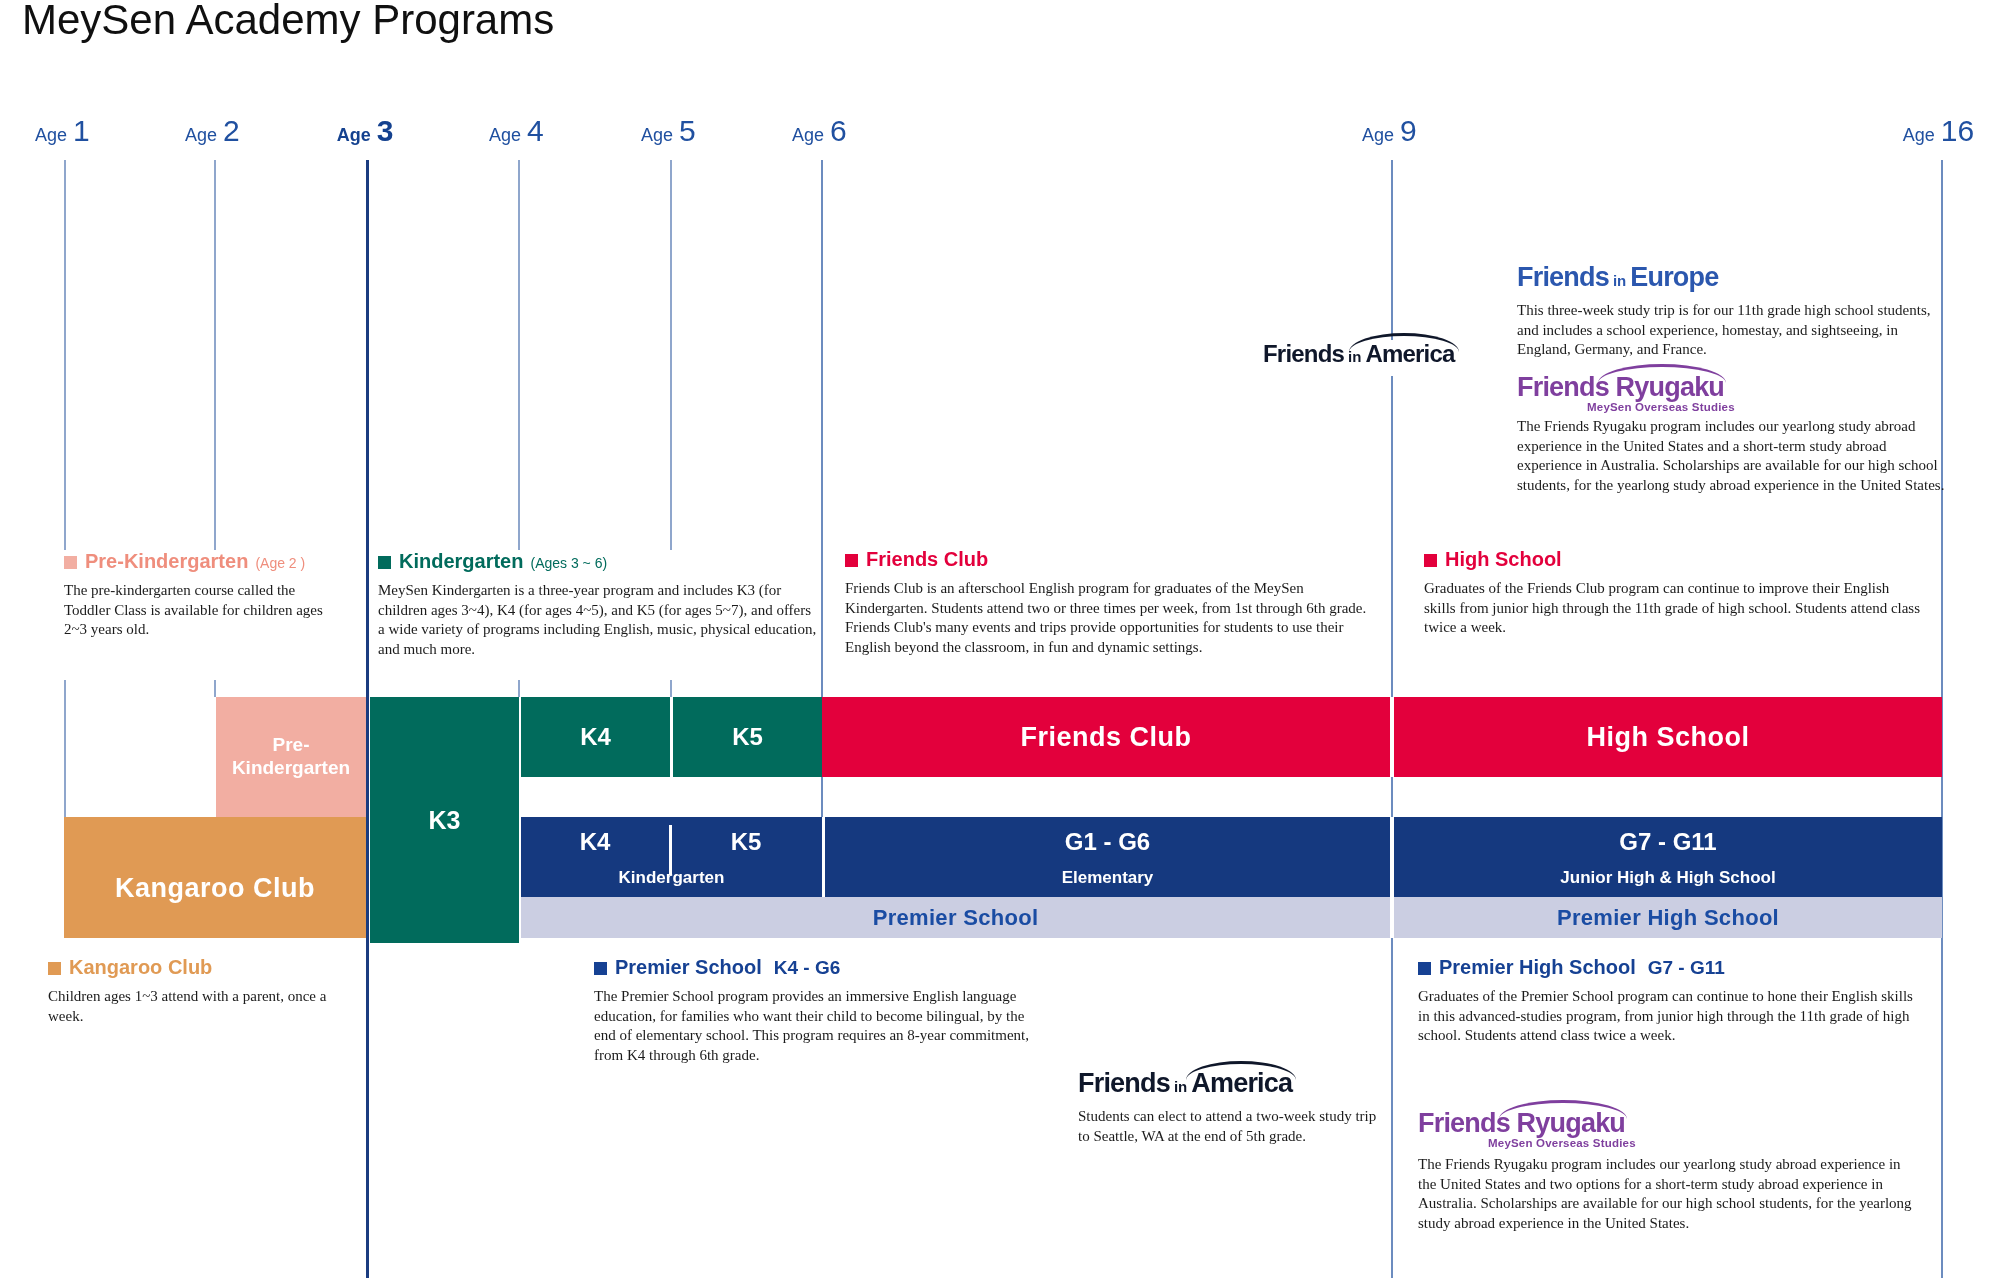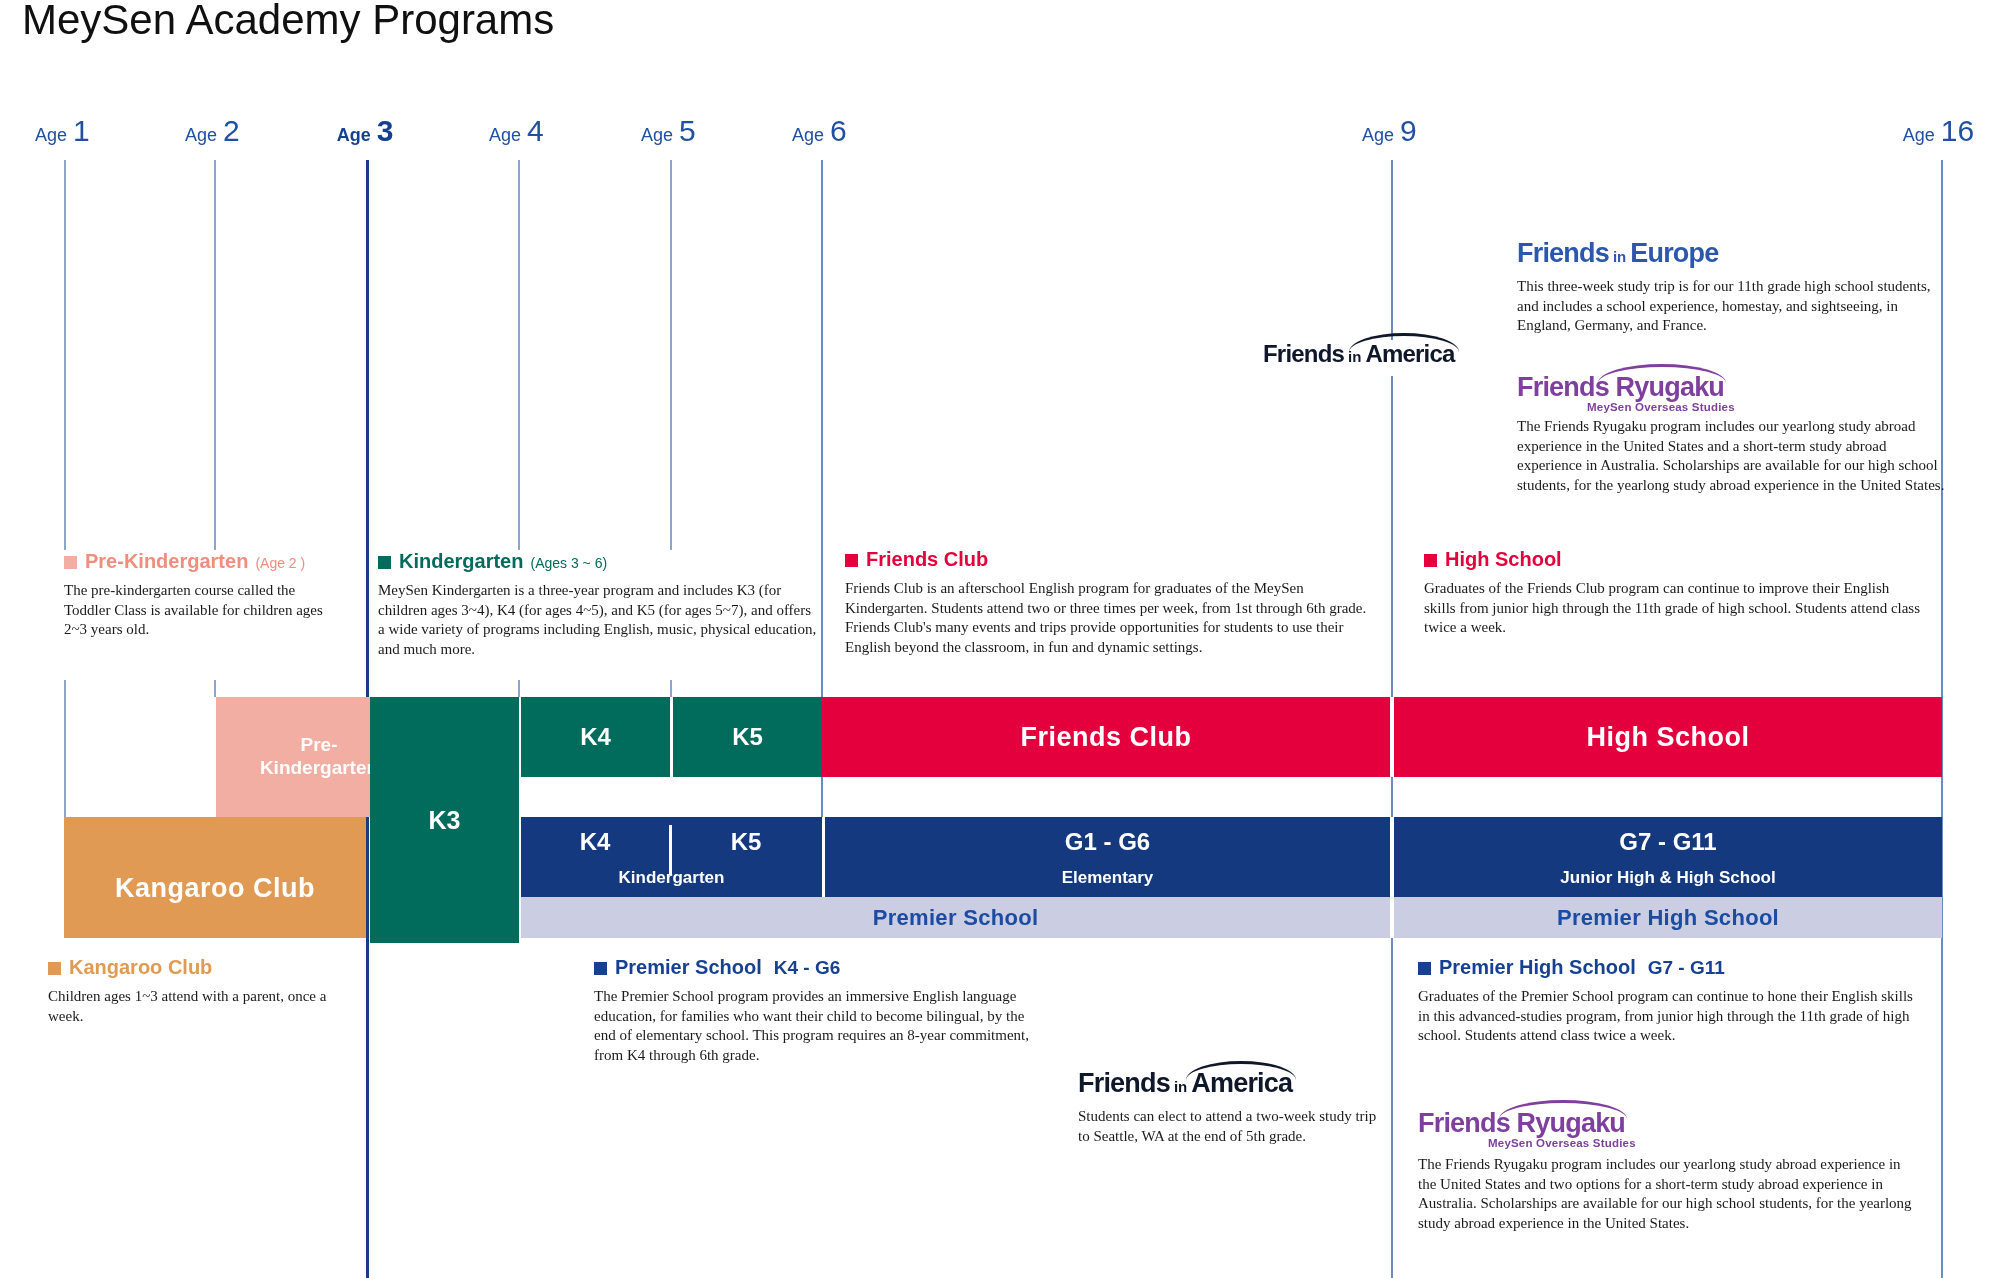--- a/index.html
+++ b/index.html
@@ -20,21 +20,21 @@
   .age-line{position:absolute;top:160px;width:2px;z-index:1;}
   .line-light{background:#8FA6CC;}
   .line-med{background:#6C8CBF;}
   .line-dark{background:#1B3C80;width:3px;}
 
   
   .bar{position:absolute;z-index:2;display:flex;align-items:center;justify-content:center;
        color:#fff;font-weight:bold;}
   .teal{background:#016B5C;}
   .red{background:#E3003C;}
-  .pinkbar{background:#F2AEA2;padding-left:28px;}
+  .pinkbar{background:#F2AEA2;}
   .orangebar{background:#E09A54;}
   .navybar{background:#15397F;}
   .lavbar{background:#CBCEE2;}
 
   .lbl-sm{font-size:19px;line-height:1.2;text-align:center;}
   .lbl-k{font-size:24px;}
   .lbl-k3{font-size:25px;}
   .lbl-big{font-size:27px;letter-spacing:0.5px;}
   .lav-label{color:#1A4CA3;font-size:22px;font-weight:bold;letter-spacing:0.3px;}
 
@@ -57,21 +57,21 @@
   .c-pink{color:#EF8E7D;}   .bg-pink{background:#F2AEA2;}
   .c-teal{color:#016B5C;}   .bg-teal{background:#016B5C;}
   .c-red{color:#E3003C;}    .bg-red{background:#E3003C;}
   .c-orange{color:#E09A54;} .bg-orange{background:#E09A54;}
   .c-navy{color:#164193;}   .bg-navy{background:#164193;}
 
   
   .logo{position:relative;display:inline-block;font-weight:bold;font-size:27px;
         letter-spacing:-0.8px;white-space:nowrap;}
   .logo .conn{font-size:15px;margin:0 4px;letter-spacing:0;}
-  .logo-blue{color:#2B57AE;}
+  .logo-blue{color:#2B57AE;margin-top:24px;}
   .logo-red{color:#0f172a;}
   .logo-purple{color:#7F3F9E;}
   .swoosh{position:absolute;height:16px;border-top:3px solid;border-radius:50%/100% 100% 0 0;
           top:-7px;}
   .swoosh.am{right:-4px;width:110px;}
   .swoosh.ry{right:-2px;width:128px;top:-8px;}
   .logo-sub{font-size:11.5px;font-weight:bold;margin:-2px 0 0 70px;letter-spacing:0.2px;}
   .logo-wrap{margin-bottom:8px;}
 </style>
 </head>

